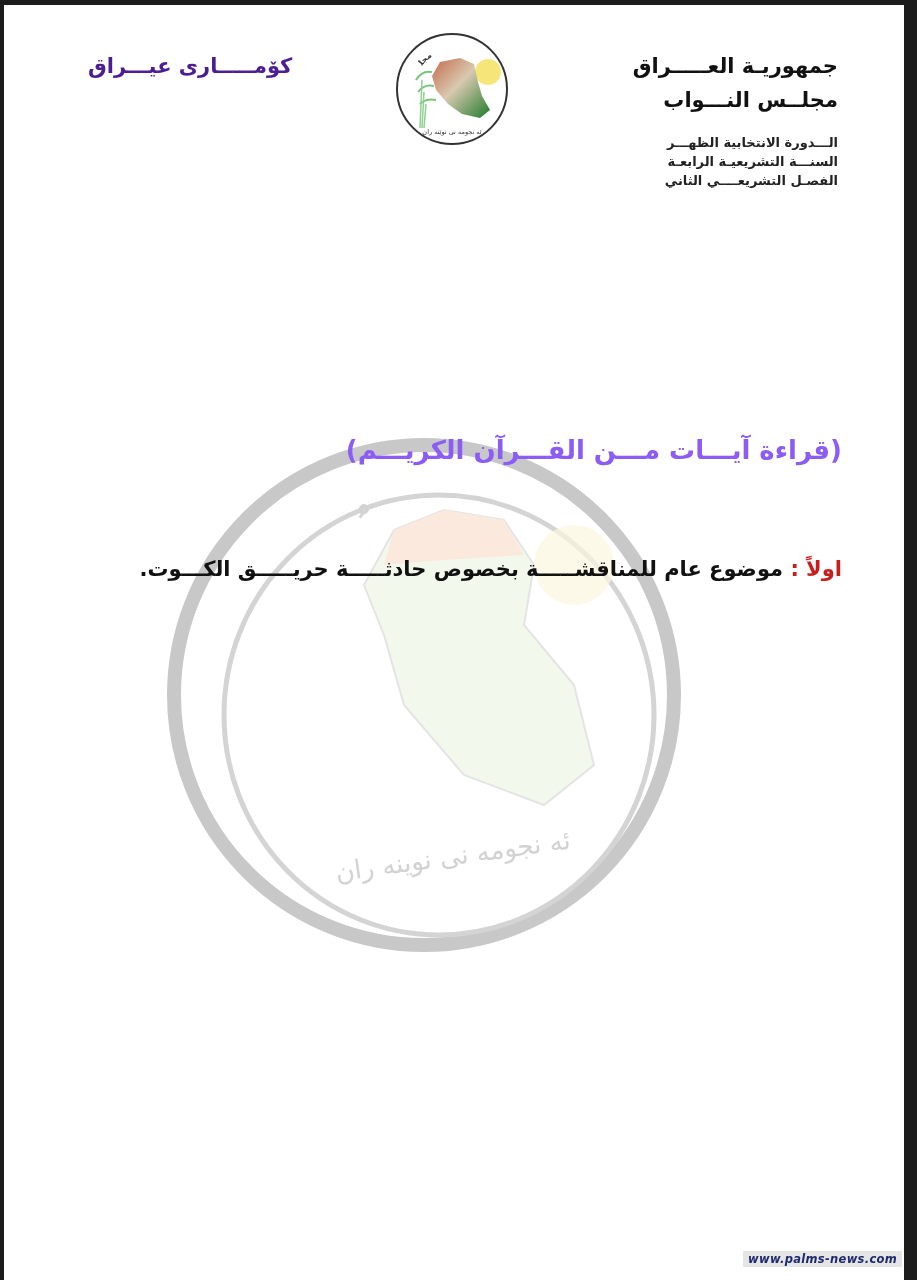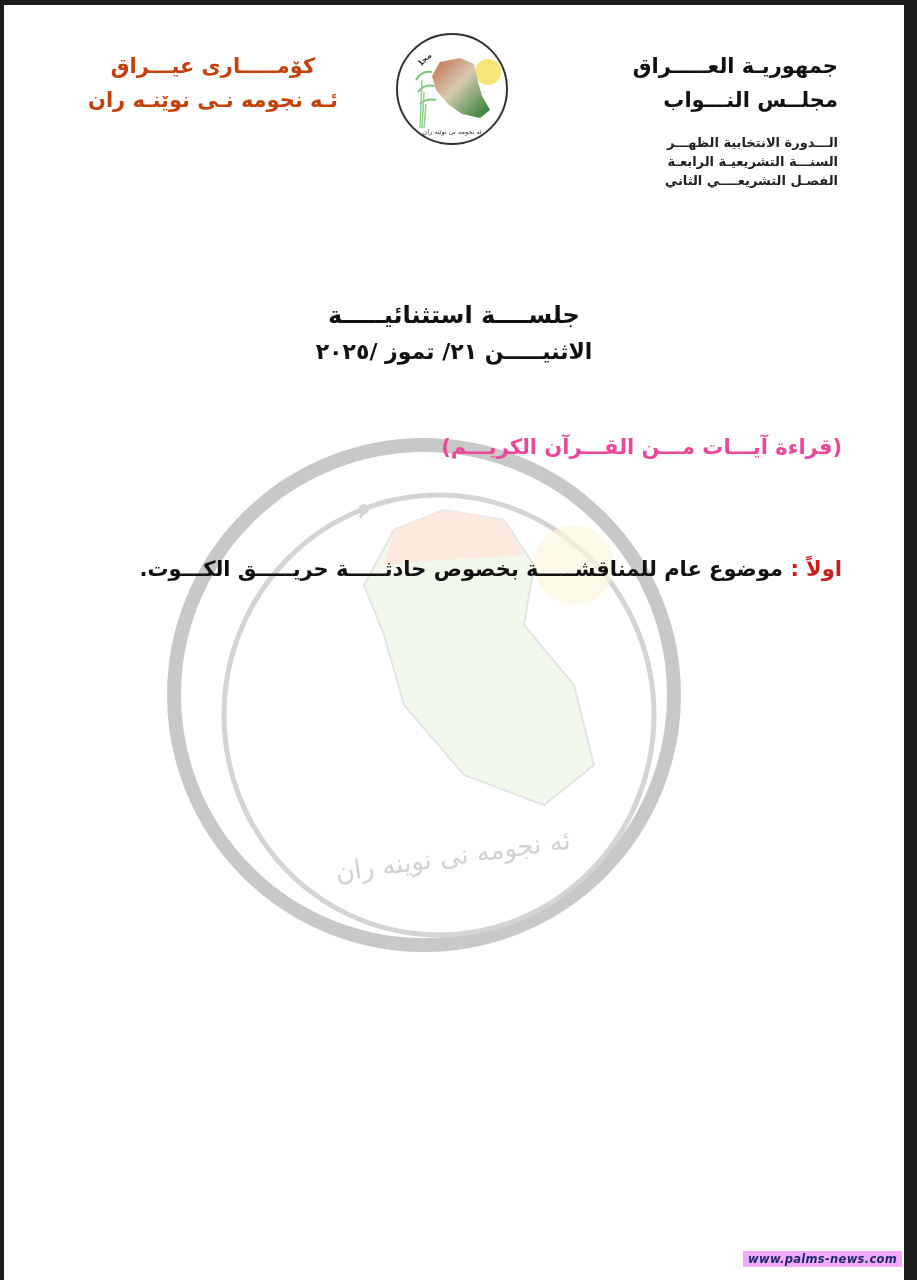--- a/index.html
+++ b/index.html
@@ -12,47 +12,47 @@
       background: #ffffff; overflow: hidden;
     }
     .rtl { direction: rtl; unicode-bidi: embed; }
 
     
     .hdr-right { position: absolute; right: 66px; top: 44px; text-align: right; color: #111; }
     .hdr-right .l1, .hdr-right .l2 { font-weight: bold; font-size: 21px; line-height: 34px; white-space: nowrap; }
     .hdr-right .sub { margin-top: 16px; }
     .hdr-right .sub div { font-weight: bold; font-size: 13px; line-height: 19px; white-space: nowrap; color: #222; }
 
-    .hdr-left { position: absolute; left: 84px; top: 44px; text-align: center; color: #c2410c; }
+    .hdr-left { position: absolute; left: 84px; top: 44px; text-align: right; color: #4c1d95; }
     .hdr-left div { font-weight: bold; font-size: 21px; line-height: 34px; white-space: nowrap; }
 
     .logo { position: absolute; left: 388px; top: 25px; width: 120px; height: 118px; }
 
     
     .watermark { position: absolute; left: 100px; top: 300px; width: 620px; height: 660px; pointer-events: none; }
 
     
     .title-block { position: absolute; left: 0; width: 900px; top: 292px; text-align: center; color: #111; }
     .title-block .t1 { font-weight: bold; font-size: 24px; line-height: 36px; }
     .title-block .t2 { font-weight: bold; font-size: 22px; line-height: 38px; }
 
-    .quran { position: absolute; right: 62px; top: 430px; font-weight: bold; font-size: 21px; color: #ec4899; white-space: nowrap; }
+    .quran { position: absolute; right: 62px; top: 430px; font-weight: bold; font-size: 26px; color: #8b5cf6; white-space: nowrap; }
 
     .item { position: absolute; right: 62px; font-weight: bold; font-size: 21px; color: #111; line-height: 34px; text-align: center; }
     .item .lbl { color: #c81e1e; }
     .item1 { top: 547px; white-space: nowrap; }
     .item2 { top: 655px; width: 760px; }
 
     .footer-note {
       position: absolute; right: 60px; top: 1018px; font-weight: bold; font-size: 24px; color: #c81e1e;
       text-decoration: underline; text-decoration-thickness: 3px; text-underline-offset: 8px; white-space: nowrap;
     }
 
     .site {
-      position: absolute; right: 2px; top: 1246px; background: #f0abfc; color: #1f2a6e;
+      position: absolute; right: 2px; top: 1246px; background: #e5e5e5; color: #1f2a6e;
       font-family: "DejaVu Sans", sans-serif; font-weight: bold; font-style: italic; font-size: 11.5px;
       padding: 1px 5px; letter-spacing: 0.3px;
     }
   </style>
 </head>
 <body>
 
 <div class="page">
 
   <svg class="watermark" viewBox="0 0 620 660">
@@ -99,27 +99,22 @@
     <path d="M 24 50 Q 30 40 40 42 M 26 62 Q 32 54 42 56 M 28 74 Q 34 68 44 70" stroke="#7cc47c" stroke-width="2" fill="none"></path>
     <path d="M 30 50 L 28 98 M 32 62 L 30 98 M 34 74 L 32 98" stroke="#8fcf8f" stroke-width="1.5" fill="none"></path>
     <text font-size="8" font-weight="bold" fill="#333" font-family="DejaVu Sans, sans-serif" direction="rtl">
       <textPath href="#logoArc" startOffset="20%">مجلس النواب</textPath>
     </text>
     <text x="60" y="104" font-size="6.5" fill="#333" text-anchor="middle" font-family="DejaVu Sans, sans-serif" direction="rtl">ئه نجومه نى نوێنه ران</text>
   </svg>
 
   <div class="hdr-left rtl">
     <div>كۆمـــــارى عيـــراق</div>
-    <div>ئـه نجومه نـى نوێنـه ران</div>
   </div>
 
-  <div class="title-block rtl">
-    <div class="t1">جلســــة استثنائيـــــة</div>
-    <div class="t2">الاثنيـــــن ٢١/ تموز /٢٠٢٥</div>
-  </div>
 
   <div class="quran rtl">(قراءة آيـــات مـــن القـــرآن الكريـــم)</div>
 
   <div class="item item1 rtl">
     <span class="lbl">اولاً :</span>
     <span>موضوع عام للمناقشـــــة بخصوص حادثـــــة حريـــــق الكـــوت.</span>
   </div>
 
 
 

